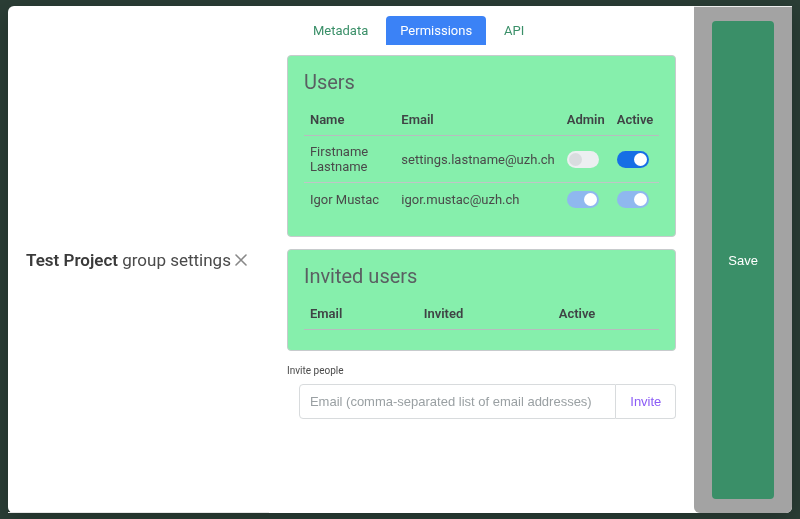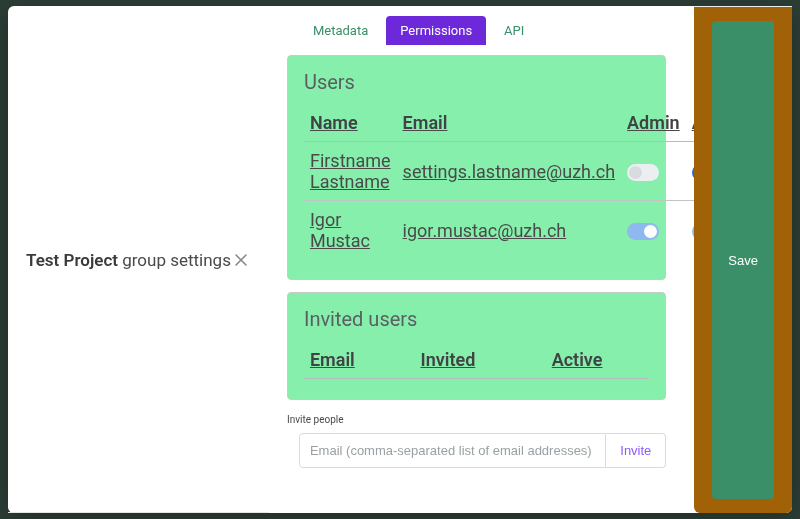--- a/index.html
+++ b/index.html
@@ -11,36 +11,36 @@
   }
   .modal-header {
     padding: 14px 18px 12px 18px; border-bottom: 1px solid #e6e6e6;
     display: flex; align-items: center; justify-content: space-between;
   }
   .modal-title { font-size: 17px; color: #4a4a4a; font-weight: 400; }
   .modal-title b { font-weight: 600; color: #3a3a3a; }
   .close-x { cursor: pointer; color: #888; padding: 2px; }
   .close-x svg { display: block; }
 
-  .modal-body { flex: 1; overflow: auto; padding: 0 10px 8px 0; }
+  .modal-body { flex: 1; overflow: auto; padding: 0 0 8px 0; }
 
   .tabs { display: flex; gap: 4px; padding: 10px 30px 0 30px; }
   .tab {
     padding: 7px 14px; font-size: 13px; color: #3a8f68; border-radius: 4px 4px 0 0;
     cursor: pointer;
   }
-  .tab.active { background: #6d28d9; color: #fff; }
+  .tab.active { background: #3b82f6; color: #fff; }
 
   .panel {
     margin: 10px 18px 12px 18px; background: #86efac; border: 1px solid #c7cbcd;
     border-radius: 4px; padding: 14px 16px 20px 16px;
   }
   .panel h2 { font-size: 20px; font-weight: 400; color: #5a5f62; margin-bottom: 10px; }
 
-  .tbl { width: 100%; border-collapse: collapse; font-size: 18px; color: #4a4a4a; text-decoration: underline; }
+  .tbl { width: 100%; border-collapse: collapse; font-size: 13px; color: #4a4a4a; }
   .tbl th { text-align: left; font-weight: 600; padding: 8px 6px; border-bottom: 1px solid #b7bcbe; color: #3f4345; }
   .tbl td { padding: 8px 6px; border-bottom: 1px solid #c0c5c7; }
   .tbl tr:last-child td { border-bottom: none; }
 
   .col-name   { width: 36%; }
   .col-email  { width: 38%; }
   .col-admin  { width: 13%; }
   .col-active { width: 13%; }
 
   .inv-col-email   { width: 32%; }
@@ -71,21 +71,21 @@
   }
   .invite-input::placeholder { color: #9aa0a3; }
   .invite-btn {
     border: 1px solid #d8dbdd; border-left: none; background: #fff;
     padding: 0 14px; font-size: 13px; color: #8b5cf6; border-radius: 0 4px 4px 0;
     cursor: pointer;
   }
 
   .modal-footer {
     padding: 14px 18px; display: flex; justify-content: flex-end; gap: 8px;
-    background: #a16207; border-top: 1px solid #eee; border-radius: 0 0 6px 6px;
+    background: #a3a3a3; border-top: 1px solid #eee; border-radius: 0 0 6px 6px;
   }
   .btn {
     padding: 8px 16px; font-size: 13px; border-radius: 4px; border: none; cursor: pointer;
     color: #fff;
   }
   .btn-save  { background: #3a8f68; }
   .btn-close { background: #8c9297; }
 </style>
 </head>
 <body>

